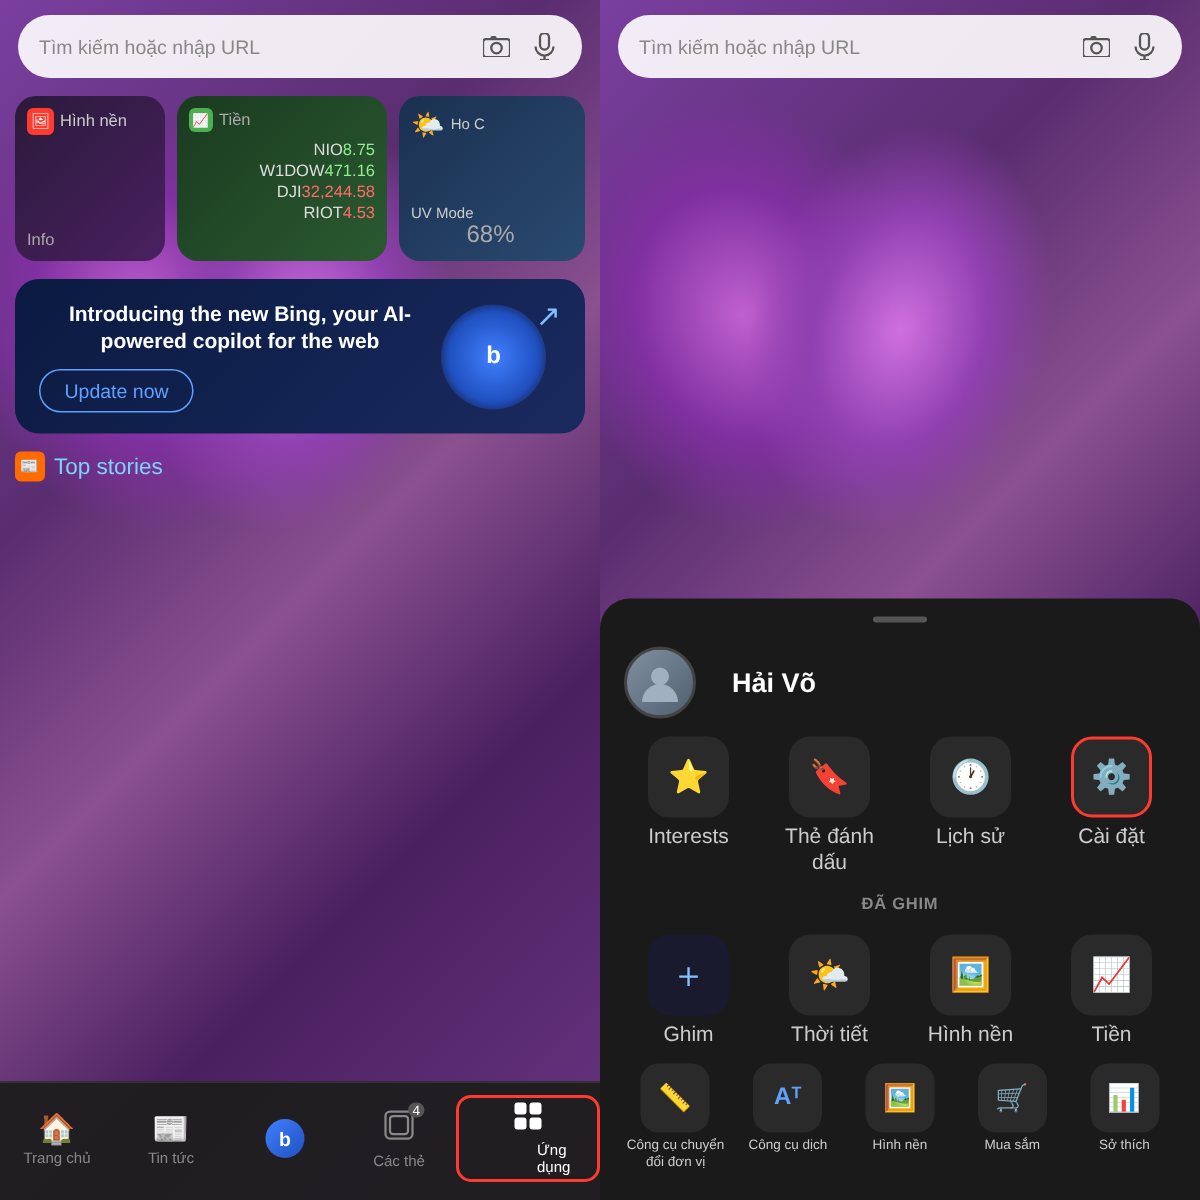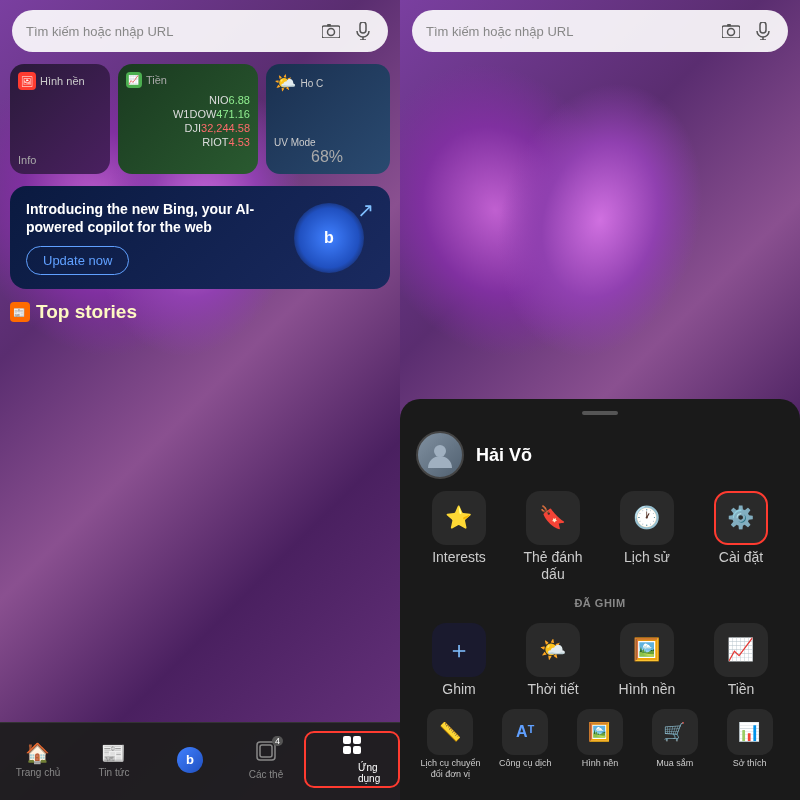--- a/index.html
+++ b/index.html
@@ -162,21 +162,21 @@
       margin: 8px 10px;
       background: linear-gradient(135deg, #0a1a40, #1a2a60);
       border-radius: 16px;
       padding: 14px 16px;
       display: flex;
       align-items: center;
       justify-content: space-between;
       min-height: 100px;
     }
     .bing-text-col { flex: 1; }
-    .bing-title { font-size: 14px; color: white; font-weight: 600; line-height: 1.3; margin-bottom: 10px; }
+    .bing-title { font-size: 14px; color: white; font-weight: 600; line-height: 1.3; margin-bottom: 10px; text-align: center; }
     .update-btn {
       background: transparent;
       border: 1.5px solid #60a0ff;
       border-radius: 20px;
       color: #60a0ff;
       font-size: 13px;
       padding: 6px 16px;
       cursor: pointer;
       display: inline-block;
     }
@@ -200,21 +200,21 @@
       margin: 4px 10px;
       display: flex; align-items: center; gap: 6px;
     }
     .stories-icon {
       width: 20px; height: 20px;
       background: #ff6b00;
       border-radius: 4px;
       display: flex; align-items: center; justify-content: center;
       font-size: 10px; color: white;
     }
-    .stories-label { font-size: 19px; color: #fef9c3; font-weight: 700; }
+    .stories-label { font-size: 15px; color: #7dd3fc; font-weight: 400; }
 
     
     .bottom-nav {
       margin-top: auto;
       background: rgba(30,30,30,0.95);
       padding: 8px 0 12px;
       display: flex;
       justify-content: space-around;
       align-items: center;
       border-top: 1px solid #333;
@@ -309,21 +309,21 @@
     }
     .sheet-handle {
       width: 36px; height: 4px;
       background: #555;
       border-radius: 2px;
       margin: 0 auto 4px;
     }
 
     
     .profile-row {
-      display: flex; align-items: center; gap: 12px;
+      display: flex; align-items: center; gap: 24px;
     }
     .profile-avatar {
       width: 48px; height: 48px;
       border-radius: 50%;
       background: linear-gradient(135deg, #8090a0, #506070);
       display: flex; align-items: center; justify-content: center;
       font-size: 20px;
       overflow: hidden;
       border: 2px solid #444;
     }
@@ -422,21 +422,21 @@
         <span class="widget-info">Info</span>
       </div>
 
       <div class="widget-tien">
         <div class="widget-tien-header">
           <div class="tien-icon">📈</div>
           <span class="tien-title">Tiền</span>
         </div>
         <div class="tien-row">
           <span>NIO</span>
-            <span class="tien-val">6.88</span>
+            <span class="tien-val">8.75</span>
         </div>
         <div class="tien-row">
           <span>W1DOW</span>
             <span class="tien-val">471.16</span>
         </div>
         <div class="tien-row">
           <span>DJI</span>
             <span class="tien-val-red">32,244.58</span>
         </div>
         <div class="tien-row">
@@ -593,21 +593,21 @@
         </div>
         <div class="app-item">
           <div class="app-icon">📈</div>
           <span class="app-label">Tiền</span>
         </div>
       </div>
 
       <div class="khampha-row">
         <div class="kp-item">
           <div class="kp-icon">📏</div>
-          <span class="kp-label">Lịch cụ chuyển đổi đơn vị</span>
+          <span class="kp-label">Công cụ chuyển đổi đơn vị</span>
         </div>
         <div class="kp-item">
           <div class="kp-icon" style="font-size:16px;font-weight:700;color:#60a0ff;">Aᵀ</div>
           <span class="kp-label">Công cụ dịch</span>
         </div>
         <div class="kp-item">
           <div class="kp-icon">🖼️</div>
           <span class="kp-label">Hình nền</span>
         </div>
         <div class="kp-item">

